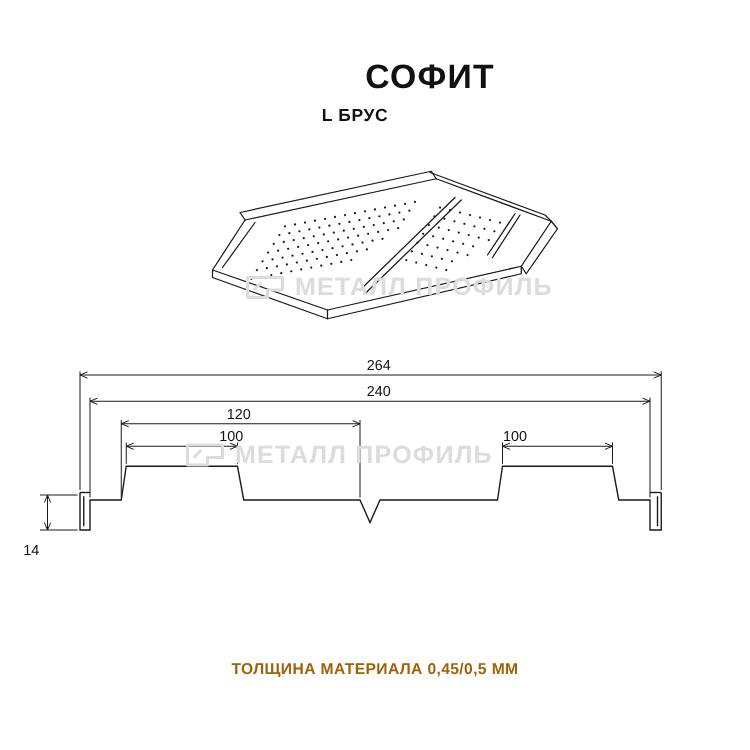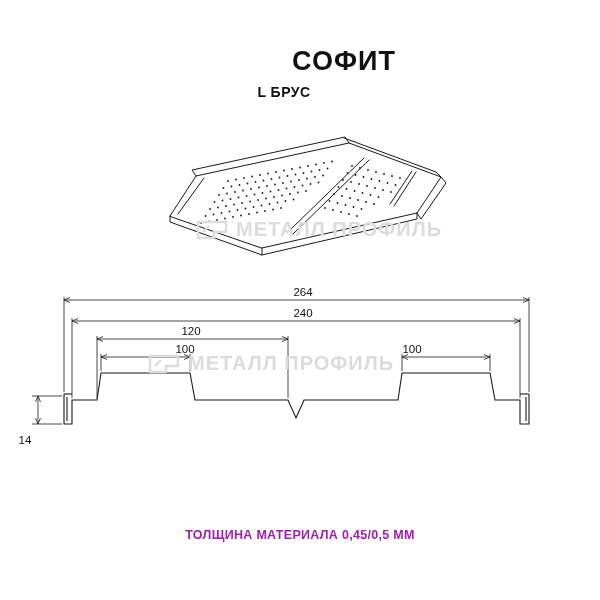--- a/index.html
+++ b/index.html
@@ -44,21 +44,21 @@
   }
   .footer-note {
     position: absolute;
     top: 528px;
     left: 0;
     width: 600px;
     text-align: center;
     font-size: 12.5px;
     font-weight: 700;
     letter-spacing: 0.3px;
-    color: #a21caf;
+    color: #a16207;
   }
   .art {
     position: absolute;
     top: 0;
     left: 0;
     width: 600px;
     height: 600px;
   }
 </style>
 </head>

